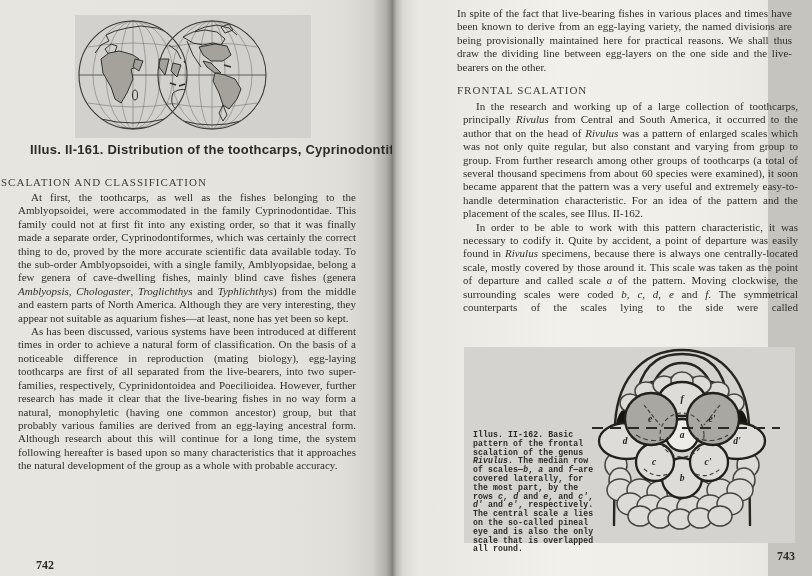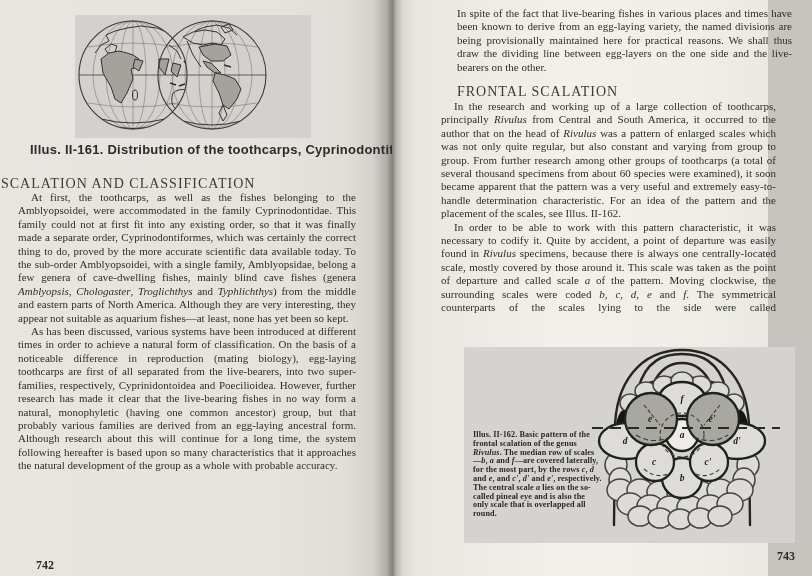--- a/index.html
+++ b/index.html
@@ -23,42 +23,42 @@
     background:#d2d1cd;
   }
   .map-box svg{display:block;width:236px;height:123px;}
   .map-caption{
     position:absolute;left:30px;top:142px;white-space:nowrap;
     font-family:"Liberation Sans",sans-serif;font-weight:bold;
     font-size:13px;letter-spacing:.25px;color:#2c2b27;
   }
   .heading{
     position:absolute;margin:0;font-weight:normal;
-    font-size:14px;letter-spacing:1px;color:#3c3b36;
+    font-size:11px;letter-spacing:1px;color:#3c3b36;
     font-family:"Liberation Serif",serif;
   }
   .heading-left{left:1px;top:176px;}
   .heading-right{left:65px;top:84px;}
   .body-text{color:#2f2e2a;font-size:11px;line-height:13.4px;text-align:justify;}
   .body-text p{margin:0;text-indent:13px;}
   .left-body{position:absolute;left:18px;top:191px;width:338px;}
   .intro{position:absolute;left:65px;top:7px;width:335px;margin:0;}
-  .right-body{position:absolute;left:49px;top:100px;width:335px;}
+  .right-body{position:absolute;left:71px;top:100px;width:335px;}
   .right-body p.continued{text-align-last:justify;}
   .page-number{position:absolute;font-weight:bold;font-size:12px;color:#2c2b27;}
   .pn-left{left:3px;top:558px;margin-left:33px;}
   .pn-right{left:385px;top:549px;}
   .scalation-fig{
     position:absolute;left:72px;top:347px;width:331px;height:196px;margin:0;
     background:#d4d3cf;
   }
   .scalation-fig svg{position:absolute;left:0;top:0;width:331px;height:196px;}
   .scalation-caption{
     position:absolute;left:9px;top:84px;width:129px;
-    font-family:Liberation Serif, serif;font-weight:bold;
+    font-family:Liberation Mono, monospace;font-weight:bold;
     font-size:8.2px;line-height:8.8px;color:#2b2a26;letter-spacing:.1px;
   }
   .map-fig{margin:0;}
   .scale-label{
     font-family:"Liberation Serif",serif;font-style:italic;font-weight:bold;
     font-size:9.5px;fill:#1d1d18;text-anchor:middle;
   }
 </style>
 </head>
 <body>

